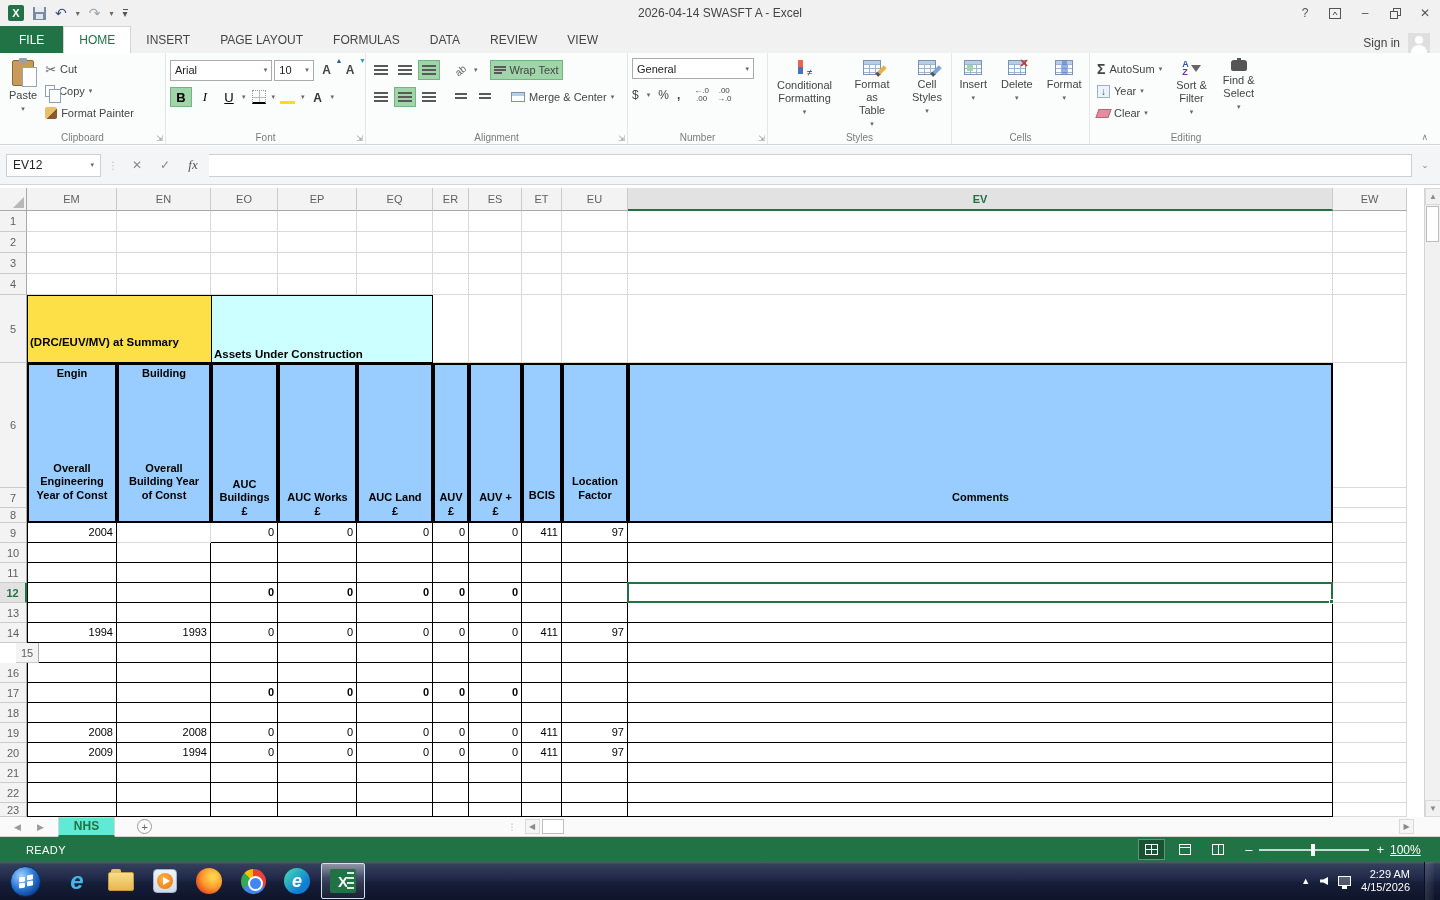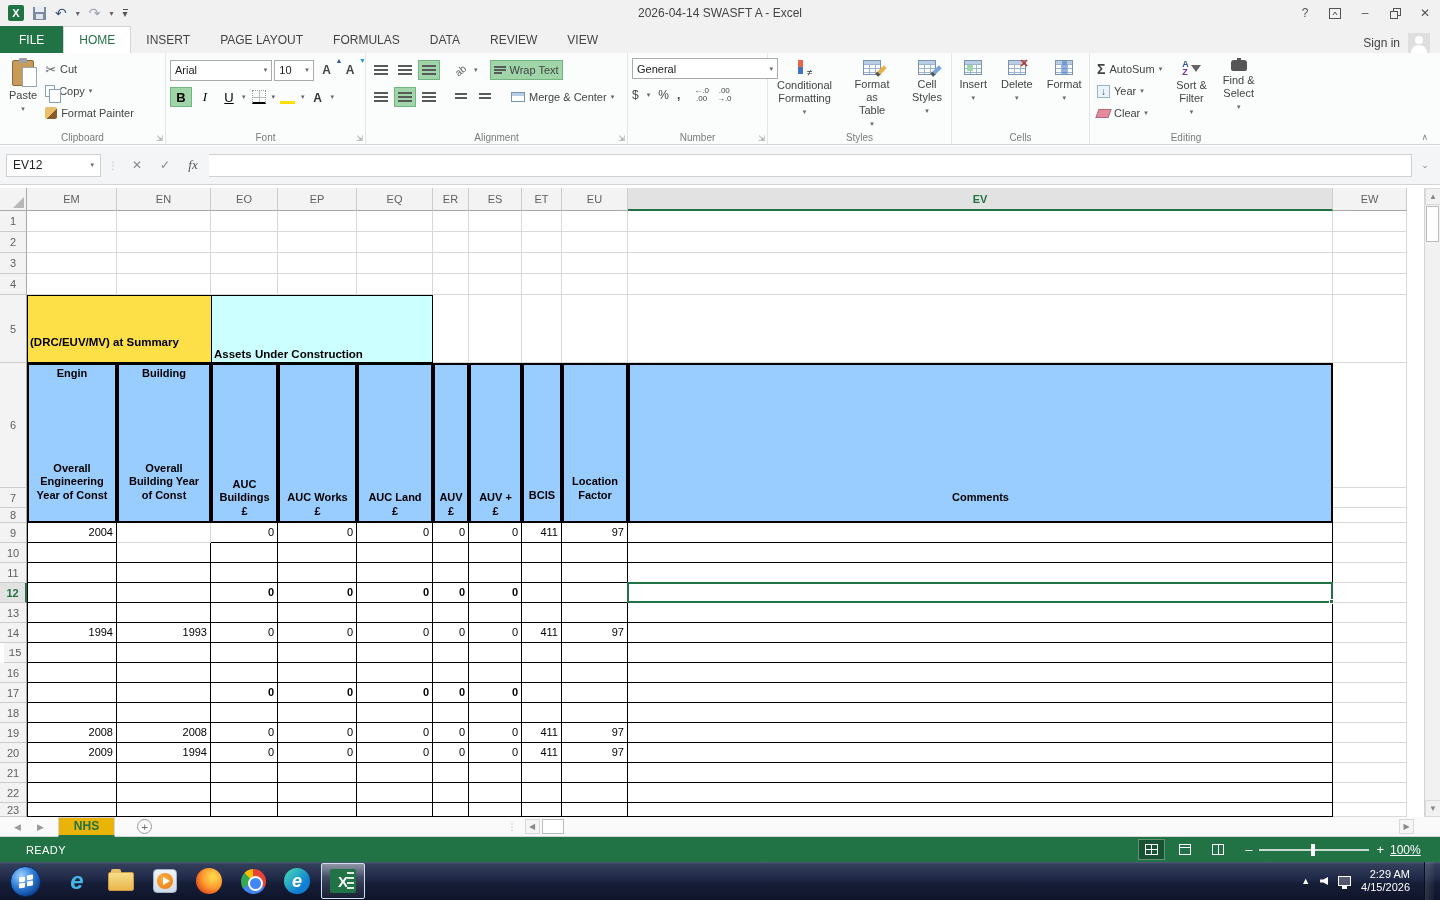--- a/index.html
+++ b/index.html
@@ -122,21 +122,21 @@
 
   
   .vscroll { position:absolute; top:188px; right:0; width:16px; height:629px; background:#f1f1f1; border-left:1px solid #d4d4d4; }
   .vs-arrow { width:16px; height:17px; display:flex; align-items:center; justify-content:center; color:#8a8a8a; font-size:8px; background:#f1f1f1; border:1px solid #d9d9d9; }
   .vs-thumb { position:absolute; top:18px; left:1px; width:13px; height:36px; background:#fff; border:1px solid #bdbdbd; }
   .vs-down { position:absolute; bottom:0; left:0; }
 
   
   .sheetbar { position:absolute; top:817px; left:0; right:0; height:20px; background:#fafafa; border-bottom:1px solid #d4d4d4; display:flex; align-items:center; font-size:12px; }
   .navarrows { display:flex; gap:16px; padding:0 14px; color:#9a9a9a; font-size:9px; }
-  .sheettab { height:20px; padding:0 15px; background:#eab308; border:1px solid #d4d4d4; border-bottom:2px solid #217346; color:#217346; font-weight:bold; display:flex; align-items:center; font-size:12px; }
+  .sheettab { height:20px; padding:0 15px; background:#5eead4; border:1px solid #d4d4d4; border-bottom:2px solid #217346; color:#217346; font-weight:bold; display:flex; align-items:center; font-size:12px; }
   .addsheet { width:15px; height:15px; border:1px solid #9a9a9a; border-radius:50%; color:#666; display:flex; align-items:center; justify-content:center; font-size:11px; margin-left:22px; line-height:0; }
   .hsplit { margin-left:auto; color:#b0b0b0; font-size:9px; padding-right:8px; }
   .hs-arrow { width:15px; height:15px; border:1px solid #d9d9d9; background:#f5f5f5; color:#8a8a8a; font-size:8px; display:flex; align-items:center; justify-content:center; }
   .hs-thumb { width:22px; height:15px; background:#fff; border:1px solid #bdbdbd; margin-left:2px; }
   .hs-track { flex:0 0 480px; }
   .hs-right { margin-left:auto; margin-right:26px; }
 
   
   .statusbar { position:absolute; top:837px; left:0; right:0; height:25px; background:#217346; color:#fff; display:flex; align-items:center; font-size:11px; }
   .sb-mode { padding-left:26px; letter-spacing:.4px; }
@@ -341,21 +341,21 @@
             <span class="dd">▾</span>
           </div>
         </div>
       </div>
       <div class="glabel">Alignment</div>
       <span class="launcher">⇲</span>
     </div>
 
     <div class="rgroup" style="width:140px">
       <div class="stack" style="gap:4px;padding-top:2px">
-        <div class="combo" style="width:146px">
+        <div class="combo" style="width:122px">
             <span>General</span>
             <span class="dd">▾</span>
           </div>
         <div class="numicons">
           <span>$</span>
             <span class="dd">▾</span>
           <span>%</span>
           <span style="font-weight:bold">,</span>
           <span class="decs" style="margin-left:6px">←.0<br>.00</span>
           <span class="decs">.00<br>→.0</span>
@@ -525,21 +525,21 @@
       <div class="gcell rowhdr" style="left: 0px; top: 107px; width: 27px; height: 68px;">5</div>
       <div class="gcell rowhdr" style="left: 0px; top: 175px; width: 27px; height: 125px;">6</div>
       <div class="gcell rowhdr" style="left: 0px; top: 300px; width: 27px; height: 20px;">7</div>
       <div class="gcell rowhdr" style="left: 0px; top: 320px; width: 27px; height: 15px;">8</div>
       <div class="gcell rowhdr" style="left: 0px; top: 335px; width: 27px; height: 20px;">9</div>
       <div class="gcell rowhdr" style="left: 0px; top: 355px; width: 27px; height: 20px;">10</div>
       <div class="gcell rowhdr" style="left: 0px; top: 375px; width: 27px; height: 20px;">11</div>
       <div class="gcell rowhdr sel" style="left: 0px; top: 395px; width: 27px; height: 20px;">12</div>
       <div class="gcell rowhdr" style="left: 0px; top: 415px; width: 27px; height: 20px;">13</div>
       <div class="gcell rowhdr" style="left: 0px; top: 435px; width: 27px; height: 20px;">14</div>
-      <div class="gcell rowhdr" style="left: 4px; top: 455px; width: 23px; height: 20px; font-family: Liberation Mono, monospace;">15</div>
+      <div class="gcell rowhdr" style="left: 16px; top: 455px; width: 23px; height: 20px;">15</div>
       <div class="gcell rowhdr" style="left: 0px; top: 475px; width: 27px; height: 20px;">16</div>
       <div class="gcell rowhdr" style="left: 0px; top: 495px; width: 27px; height: 20px;">17</div>
       <div class="gcell rowhdr" style="left: 0px; top: 515px; width: 27px; height: 20px;">18</div>
       <div class="gcell rowhdr" style="left: 0px; top: 535px; width: 27px; height: 20px;">19</div>
       <div class="gcell rowhdr" style="left: 0px; top: 555px; width: 27px; height: 20px;">20</div>
       <div class="gcell rowhdr" style="left: 0px; top: 575px; width: 27px; height: 20px;">21</div>
       <div class="gcell rowhdr" style="left: 0px; top: 595px; width: 27px; height: 20px;">22</div>
       <div class="gcell rowhdr" style="left: 0px; top: 615px; width: 27px; height: 14px;">23</div>
       <div class="gcell banner" style="left: 27px; top: 107px; width: 208px; height: 68px; background: #fde047; padding-bottom: 14px;">(DRC/EUV/MV) at Summary</div>
       <div class="gcell banner" style="left: 211px; top: 107px; width: 222px; height: 68px; background: rgb(204, 255, 255); padding-bottom: 2px;">Assets Under Construction</div>

